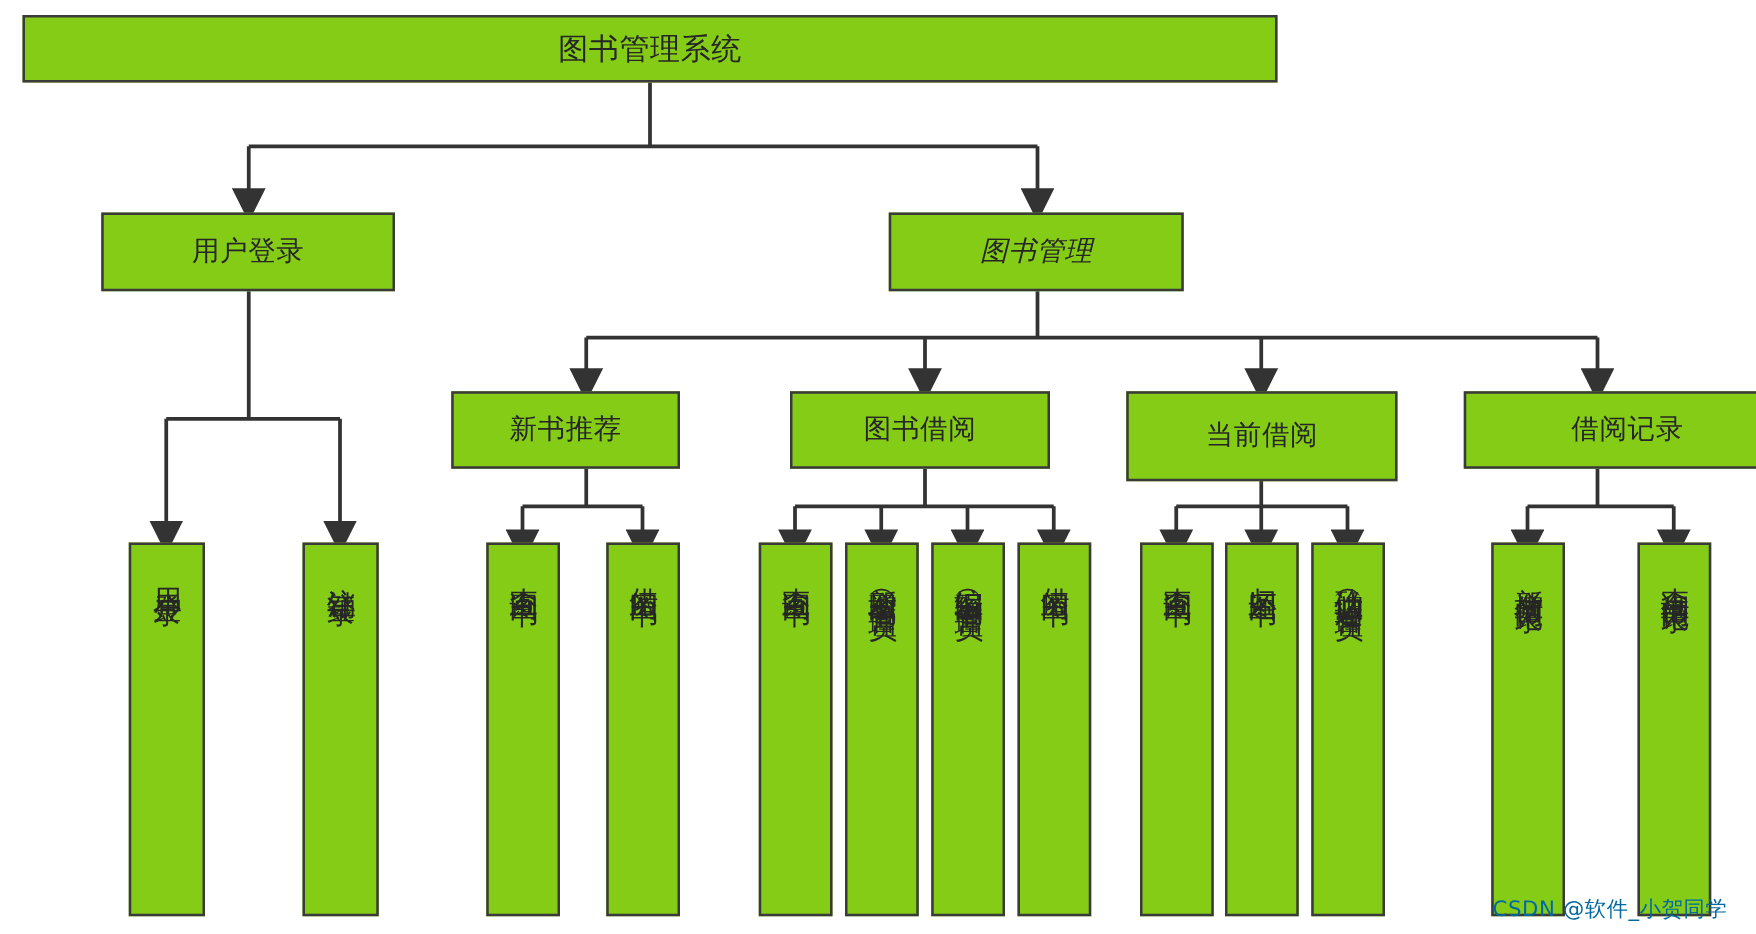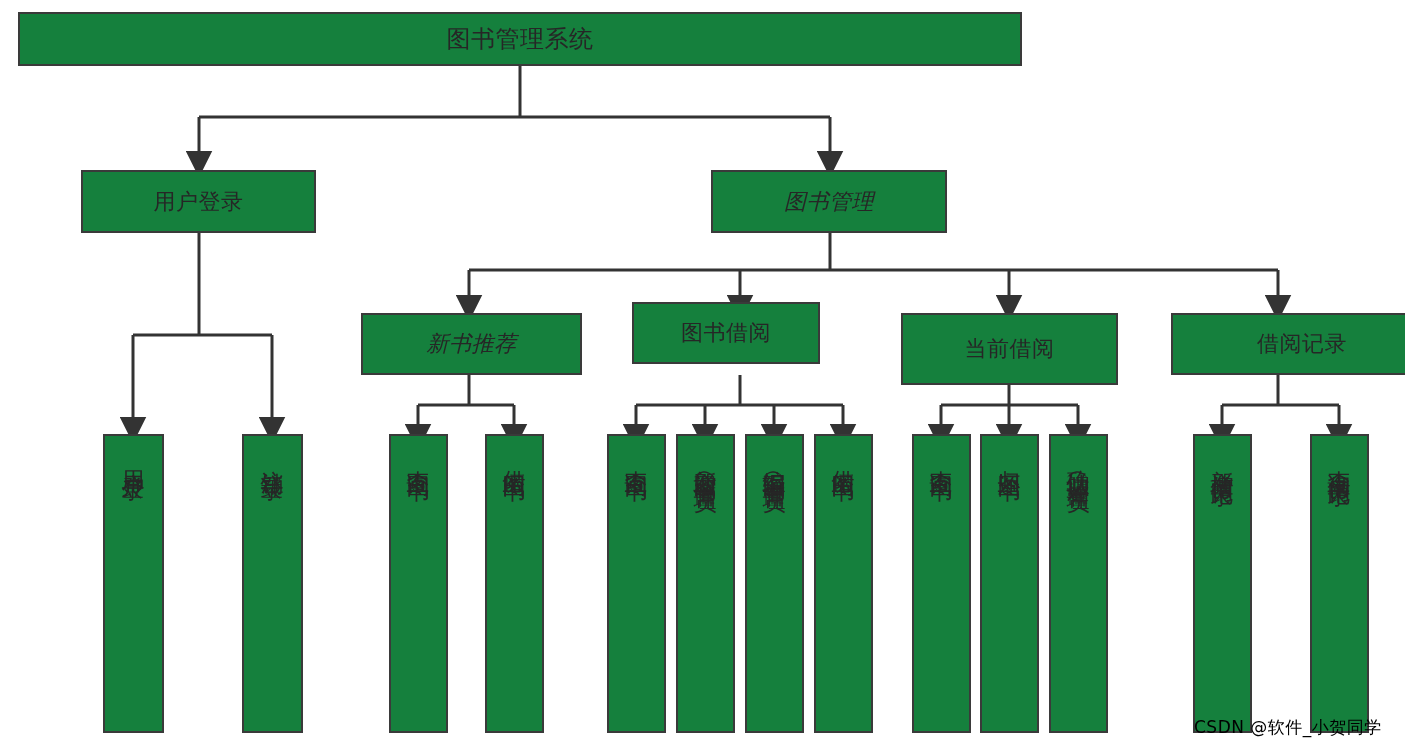--- a/index.html
+++ b/index.html
@@ -21,21 +21,21 @@
     position: absolute;
     left: 0;
     top: 0;
     width: 1405px;
     height: 747px;
   }
   .node {
     position: absolute;
     box-sizing: border-box;
     border: 2.5px solid #3a3a3a;
-    background: #15803d;
+    background: #84cc16;
     display: flex;
     align-items: center;
     justify-content: center;
     color: #1a1a1a;
   }
   .node-label {
     font-size: 22px;
     line-height: 1.18;
     letter-spacing: 0.5px;
     white-space: nowrap;
@@ -53,21 +53,21 @@
     line-height: 1.22;
     letter-spacing: 3px;
     white-space: normal;
   }
   .node.root .node-label {
     font-size: 24px;
   }
   .watermark {
     position: absolute;
     font-size: 17px;
-    color: #000000;
+    color: #0369a1;
     letter-spacing: 0.5px;
     white-space: nowrap;
     pointer-events: none;
   }
 </style>
 </head>
 <body>
 
 <div id="canvas">
 
@@ -125,24 +125,24 @@
     <span class="node-label">图书管理系统</span>
   </div>
 
   <div class="node" style="left:81px; top:170px; width:235px; height:63px;">
     <span class="node-label">用户登录</span>
   </div>
   <div class="node" style="left:711px; top:170px; width:236px; height:63px;font-style:italic;">
     <span class="node-label">图书管理</span>
   </div>
 
-  <div class="node" style="left:361px; top:313px; width:221px; height:62px;font-style:italic;">
+  <div class="node" style="left:361px; top:313px; width:183px; height:62px;">
     <span class="node-label">新书推荐</span>
   </div>
-  <div class="node" style="left:632px; top:302px; width:188px; height:62px;">
+  <div class="node" style="left:632px; top:313px; width:208px; height:62px;">
     <span class="node-label">图书借阅</span>
   </div>
   <div class="node" style="left:901px; top:313px; width:217px; height:72px;">
     <span class="node-label">当前借阅</span>
   </div>
   <div class="node" style="left:1171px; top:313px; width:262px; height:62px;">
     <span class="node-label">借阅记录</span>
   </div>
 
   <div class="node vertical" style="left:103px; top:434px; width:61px; height:299px;">

